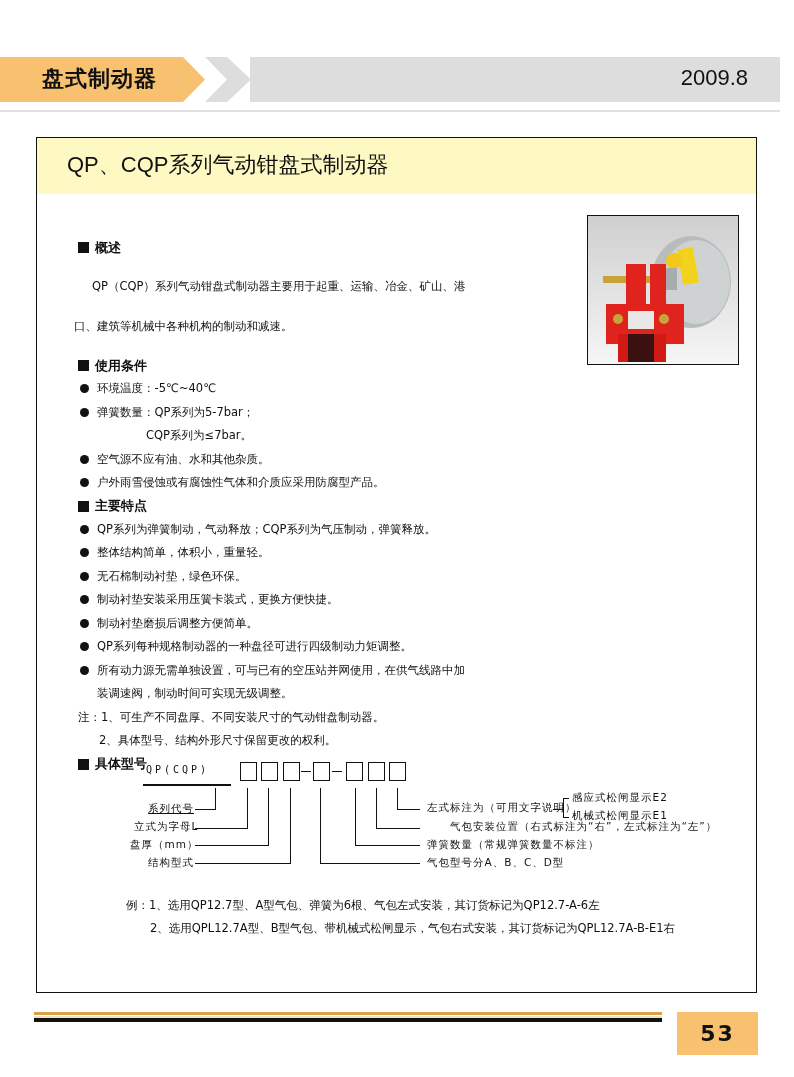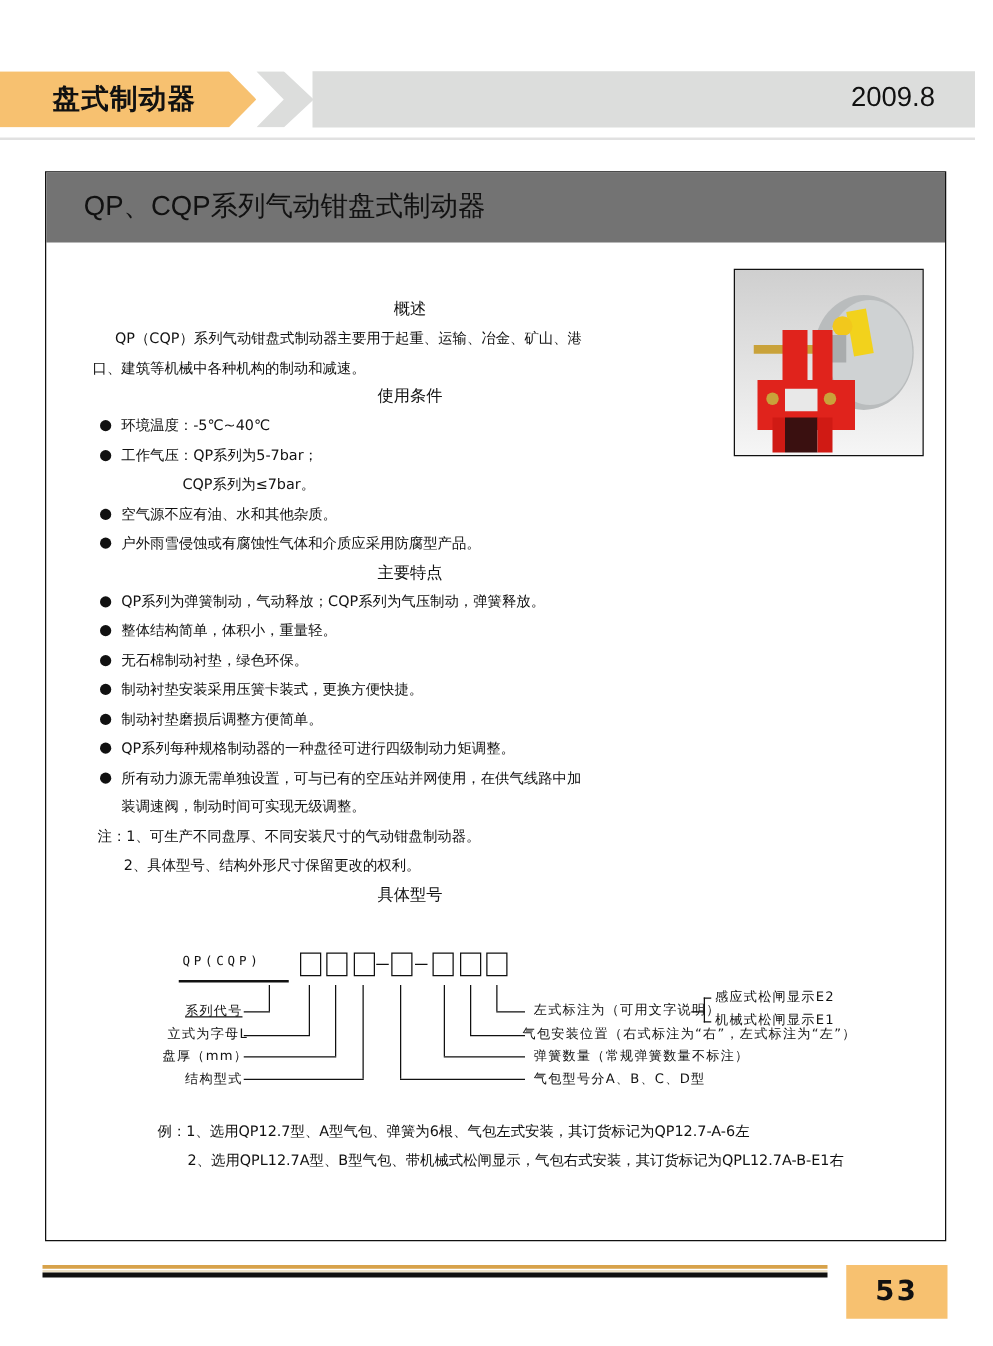--- a/index.html
+++ b/index.html
@@ -16,29 +16,29 @@
            clip-path: polygon(0 0, 22px 0, 46px 22.5px, 22px 45px, 0 45px, 22px 22.5px); }
   .banner-title { position: absolute; left: 42px; top: 7px; font-size: 22px; font-weight: bold;
                   letter-spacing: 1px; color: #111; }
   .banner-date { position: absolute; right: 46px; top: 8px; font-size: 22px; color: #111;
                  font-family: "Liberation Sans", sans-serif; }
   .banner-rule { position: absolute; left: 0; top: 110px; width: 780px; height: 2px; background: #e1e1e1; }
 
   
   .frame { position: absolute; left: 36px; top: 137px; width: 721px; height: 856px;
            border: 1.5px solid #111; box-sizing: border-box; }
-  .frame-header { position: absolute; left: 0; top: 0; width: 100%; height: 56px; background: #737373; }
+  .frame-header { position: absolute; left: 0; top: 0; width: 100%; height: 56px; background: #fef9c3; }
   .frame-title { position: absolute; left: 30px; top: 12px; font-size: 22px; color: #111;
                  font-family: "Liberation Sans", "DejaVu Sans", sans-serif; }
 
   
   .content { position: absolute; left: 78px; top: 236px; width: 500px; font-size: 11.5px; line-height: 23.5px; }
-  .sec-head { font-weight: normal; font-size: 13px; display: flex; align-items: center; height: 23px; flex-direction: column; }
+  .sec-head { font-weight: bold; font-size: 13px; display: flex; align-items: center; height: 23px; }
   .sq { display: inline-block; width: 11px; height: 11px; background: #111; margin-right: 6px; }
-  .para { margin: 0; }
+  .para { margin: 16px; }
   .indent1 { padding-left: 18px; }
   .bullet { display: flex; }
   .dot { display: inline-block; width: 9px; height: 9px; border-radius: 50%; background: #111;
          margin: 7px 8px 0 2px; flex: none; }
   .bullet-cont { padding-left: 19px; }
   .subline { padding-left: 68px; }
   .note2 { padding-left: 21px; }
 
   
   .photo { position: absolute; left: 587px; top: 215px; width: 152px; height: 150px;
@@ -118,21 +118,21 @@
   <div class="sec-head">
     <span class="sq"></span>
     <span>使用条件</span>
   </div>
   <div class="bullet">
     <span class="dot"></span>
     <span>环境温度：-5℃~40℃</span>
   </div>
   <div class="bullet">
     <span class="dot"></span>
-    <span>工作气压：QP系列为5-7bar；</span>
+    <span>弹簧数量：QP系列为5-7bar；</span>
   </div>
   <div class="subline">CQP系列为≤7bar。</div>
   <div class="bullet">
     <span class="dot"></span>
     <span>空气源不应有油、水和其他杂质。</span>
   </div>
   <div class="bullet">
     <span class="dot"></span>
     <span>户外雨雪侵蚀或有腐蚀性气体和介质应采用防腐型产品。</span>
   </div>
@@ -217,21 +217,21 @@
   <div class="diag-label" style="left:130px; top:838px;">盘厚（mm）</div>
   <div class="diag-label" style="left:148px; top:856px;">结构型式</div>
 
   <div class="diag-label" style="left:427px; top:801px;">左式标注为（可用文字说明）</div>
   <div class="hline" style="left:553px; top:809px; width:10px;"></div>
   <div class="vline" style="left:563px; top:798px; height:20px;"></div>
   <div class="hline" style="left:563px; top:798px; width:6px;"></div>
   <div class="hline" style="left:563px; top:817px; width:6px;"></div>
   <div class="diag-label" style="left:572px; top:791px;">感应式松闸显示E2</div>
   <div class="diag-label" style="left:572px; top:809px;">机械式松闸显示E1</div>
-  <div class="diag-label" style="left:418px; top:820px;">气包安装位置（右式标注为“右”，左式标注为“左”）</div>
+  <div class="diag-label" style="left:450px; top:820px;">气包安装位置（右式标注为“右”，左式标注为“左”）</div>
   <div class="diag-label" style="left:427px; top:838px;">弹簧数量（常规弹簧数量不标注）</div>
   <div class="diag-label" style="left:427px; top:856px;">气包型号分A、B、C、D型</div>
 </div>
 
 <div class="example">
   <div>例：1、选用QP12.7型、A型气包、弹簧为6根、气包左式安装，其订货标记为QP12.7-A-6左</div>
   <div class="l2">2、选用QPL12.7A型、B型气包、带机械式松闸显示，气包右式安装，其订货标记为QPL12.7A-B-E1右</div>
 </div>
 
 <div class="foot-line1"></div>

